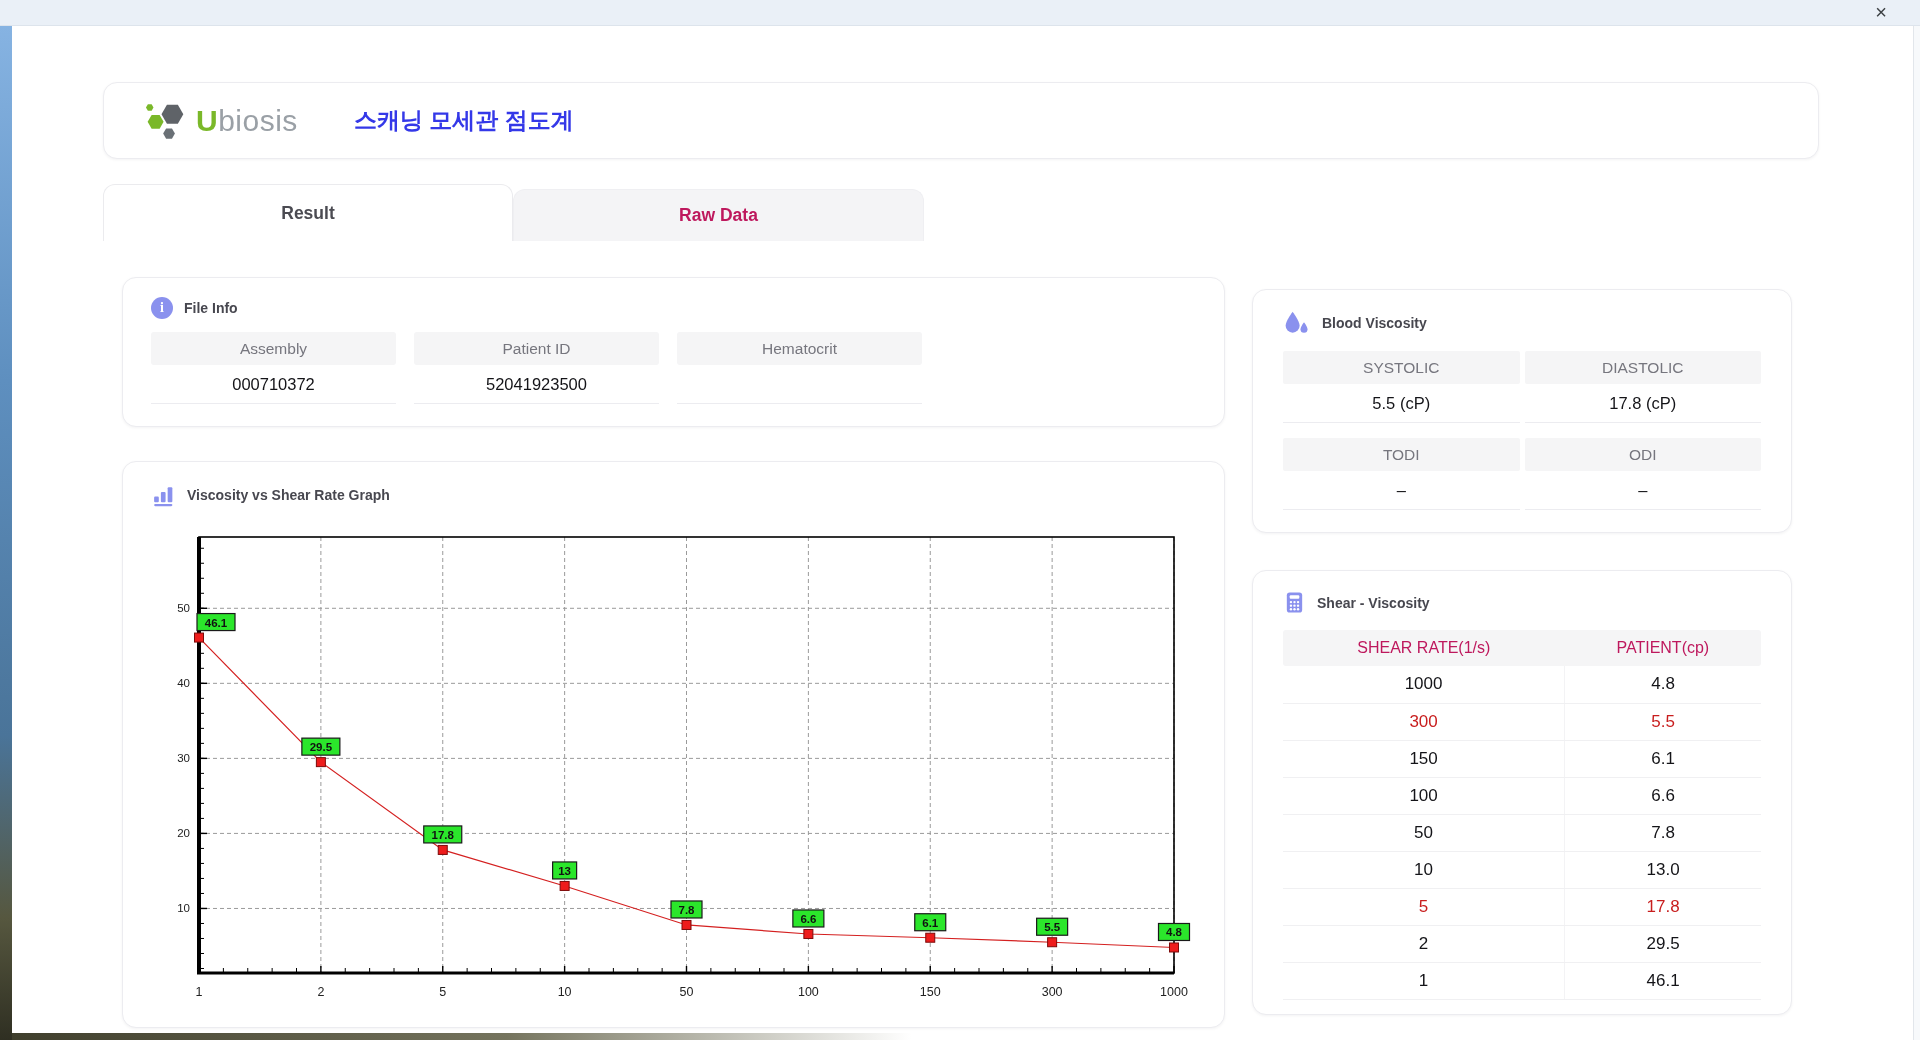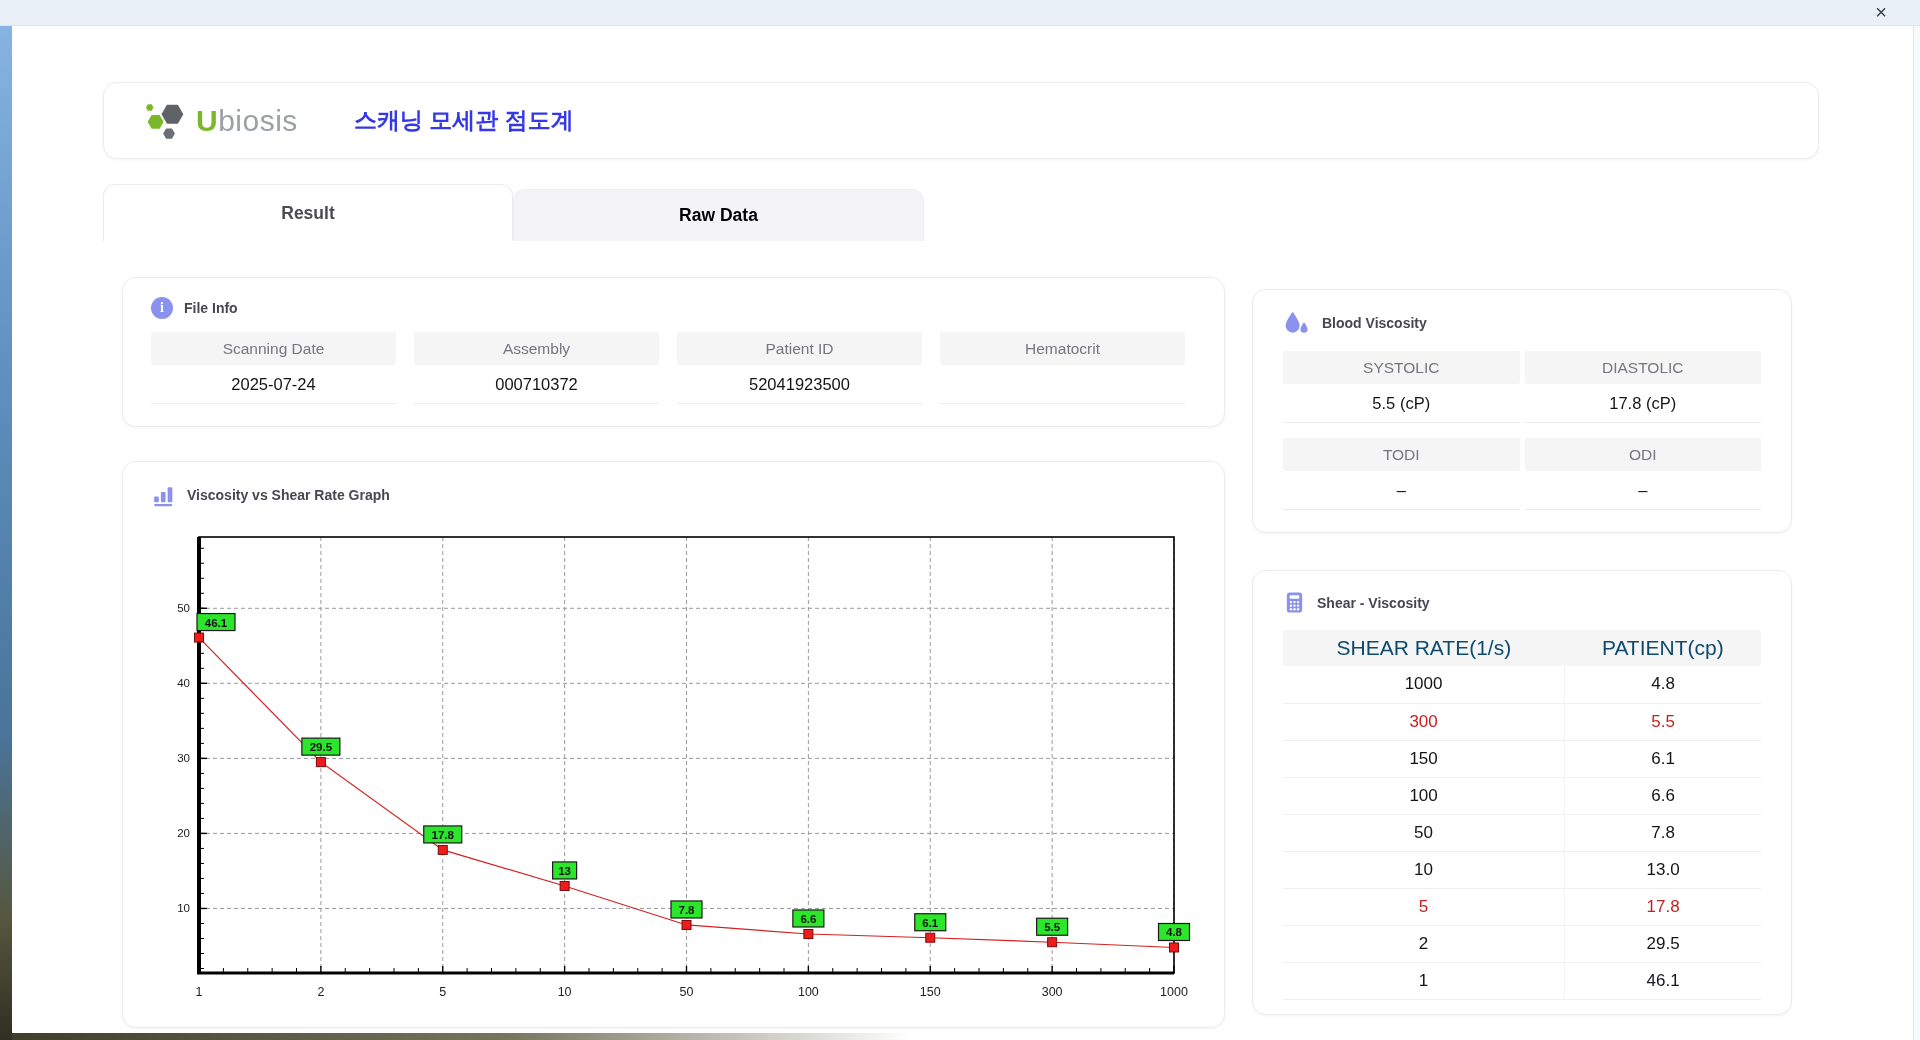--- a/index.html
+++ b/index.html
@@ -24,21 +24,21 @@
   .brand { display:flex; align-items:center; gap:10px; }
   .brand-text { font-size:30px; letter-spacing:.5px; }
   .brand-u { color:var(--logo-green); font-weight:700; }
   .brand-rest { color:#9aa0a6; font-weight:400; }
   .app-title { margin-left:56px; font-size:23px; font-weight:700; color:var(--title-blue); }
 
   
   .tabs { display:flex; margin-top:25px; height:57px; align-items:flex-end; }
   .tab { height:57px; display:flex; align-items:center; justify-content:center; font-size:17.5px; border-radius:12px 12px 0 0; }
   .tab.active { width:410px; background:#fff; border:1px solid #ebebee; border-bottom:none; color:#4b4b52; font-weight:700; cursor:default; }
-  .tab.inactive { width:411px; height:52px; background:#f4f4f6; border:1px solid #efeff2; border-bottom:none; color:#000000; font-weight:600; cursor:pointer; }
+  .tab.inactive { width:411px; height:52px; background:#f4f4f6; border:1px solid #efeff2; border-bottom:none; color:#be185d; font-weight:600; cursor:pointer; }
 
   
   .content { display:flex; gap:27px; margin-top:36px; margin-left:19px; align-items:flex-start; }
   .col-left { width:1103px; }
   .col-right { width:540px; }
 
   .section-head { display:flex; align-items:center; gap:11px; }
   .section-title { font-size:14px; font-weight:700; color:#47474f; }
   .icon-circle { width:22px; height:22px; border-radius:50%; background:var(--accent); color:#fff; display:flex; align-items:center; justify-content:center; font-size:14px; font-weight:700; font-family:"Liberation Serif", serif; }
   svg.ico { fill:var(--accent); flex:none; }
@@ -56,21 +56,21 @@
 
   
   .blood-card { padding:20px 30px 22px 30px;margin-top:12px; }
   .bv-grid { display:grid; grid-template-columns:1fr 1fr; column-gap:5px; }
   .bv-grid .cell-head { border-radius:2px; }
   .bv-group { margin-top:15px; }
 
   
   .shear-card { margin-top:37px; padding:20px 30px 14px 30px; }
   .shear-table { width:100%; border-collapse:collapse; margin-top:16px; }
-  .shear-table th { height:36px; background:#f5f5f6; font-size:21px; font-weight:500; color:#0c4a6e; text-align:center; }
+  .shear-table th { height:36px; background:#f5f5f6; font-size:16px; font-weight:500; color:#be185d; text-align:center; }
   .shear-table th:first-child { border-radius:3px 0 0 3px; }
   .shear-table th:last-child { border-radius:0 3px 3px 0; }
   .shear-table td { height:37px; text-align:center; font-size:17px; color:#141418; border-bottom:1px solid #f0f0f2; }
   .shear-table td.col2 { border-left:1px solid #f3f3f5; }
   .shear-table tr.hl td { color:var(--red); }
 </style>
 </head>
 <body>
 
 <div class="screen">
@@ -107,24 +107,20 @@
     <div class="content">
 
       <div class="col-left">
 
         <div class="card file-card">
           <div class="section-head">
             <span class="icon-circle">i</span>
             <span class="section-title">File Info</span>
           </div>
           <div class="fields">
-              <div class="field-col">
-                <div class="cell-head">Scanning Date</div>
-                <div class="cell-val">2025-07-24</div>
-              </div>
               <div class="field-col">
                 <div class="cell-head">Assembly</div>
                 <div class="cell-val">000710372</div>
               </div>
               <div class="field-col">
                 <div class="cell-head">Patient ID</div>
                 <div class="cell-val">52041923500</div>
               </div>
               <div class="field-col">
                 <div class="cell-head">Hematocrit</div>

